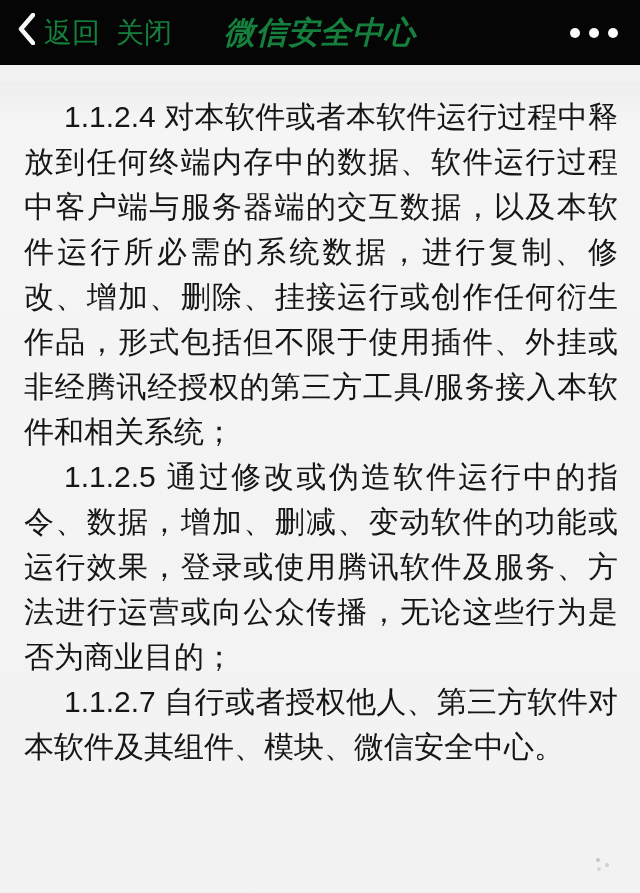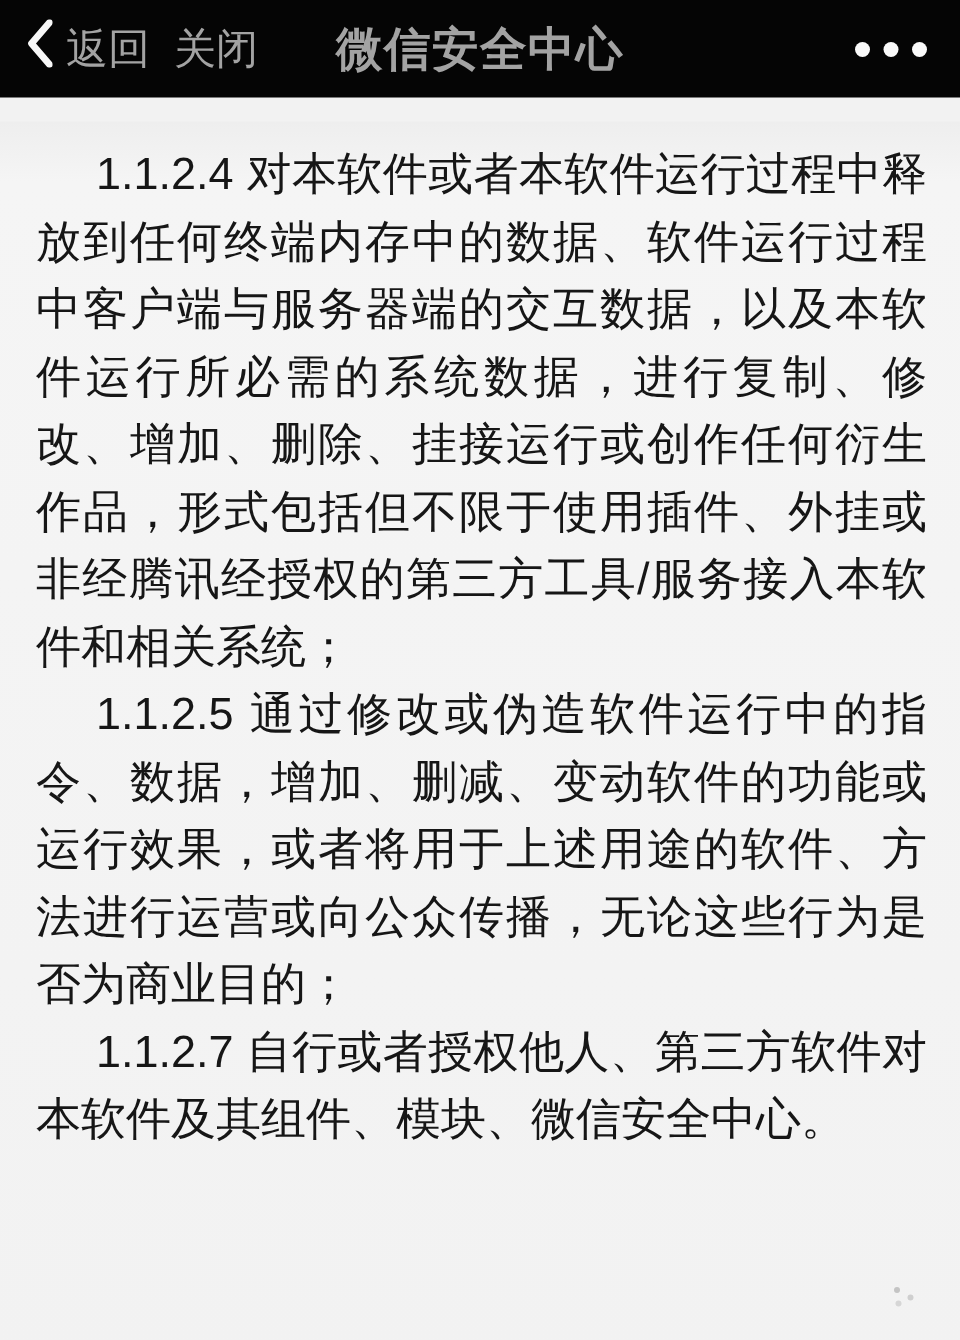--- a/index.html
+++ b/index.html
@@ -11,21 +11,21 @@
     position: relative;
     background: #f2f2f2;
     font-family: "Liberation Sans", "DejaVu Sans", sans-serif;
   }
 
   
   .navbar {
     position: relative;
     height: 65px;
     background: #050505;
-    color: #a3a3a3;
+    color: #15803d;
     display: flex;
     align-items: center;
     padding: 0 22px 0 18px;
   }
   .nav-left { display: flex; align-items: center; }
   .nav-btn {
     background: none;
     border: none;
     color: inherit;
     font-size: 28px;
@@ -39,20 +39,21 @@
   .back-btn .chevron { margin-right: 9px; display: block; }
   .nav-title {
     position: absolute;
     left: 50%;
     top: 50%;
     transform: translate(-50%, -50%);
     font-size: 31px;
     font-weight: bold;
     letter-spacing: 1px;
     white-space: nowrap;
+    font-style: italic;
   }
   .more-btn {
     margin-left: auto;
     background: none;
     border: none;
     display: flex;
     align-items: center;
     gap: 9px;
     cursor: pointer;
     padding: 4px 0;
@@ -114,17 +115,17 @@
 
   <button class="more-btn" aria-label="more">
     <span class="dot"></span>
     <span class="dot"></span>
     <span class="dot"></span>
   </button>
 </header>
 
 <main class="document">
   <p class="clause"><span>1.1.2.4</span> <span>对本软件或者本软件运行过程中释放到任何终端内存中的数据、软件运行过程中客户端与服务器端的交互数据，以及本软件运行所必需的系统数据，进行复制、修改、增加、删除、挂接运行或创作任何衍生作品，形式包括但不限于使用插件、外挂或非经腾讯经授权的第三方工具/服务接入本软件和相关系统；</span></p>
-  <p class="clause"><span>1.1.2.5</span> <span>通过修改或伪造软件运行中的指令、数据，增加、删减、变动软件的功能或运行效果，或者将用于上述用途的软件、方法进行运营或向公众传播，无论这些行为是否为商业目的；</span></p>
+  <p class="clause"><span>1.1.2.5</span> <span>通过修改或伪造软件运行中的指令、数据，增加、删减、变动软件的功能或运行效果，登录或使用腾讯软件及服务、方法进行运营或向公众传播，无论这些行为是否为商业目的；</span></p>
   <p class="clause"><span>1.1.2.7</span> <span>自行或者授权他人、第三方软件对本软件及其组件、模块、微信安全中心。</span></p>
 </main>
 
 <div class="artifact"></div>
 
 </body></html>

